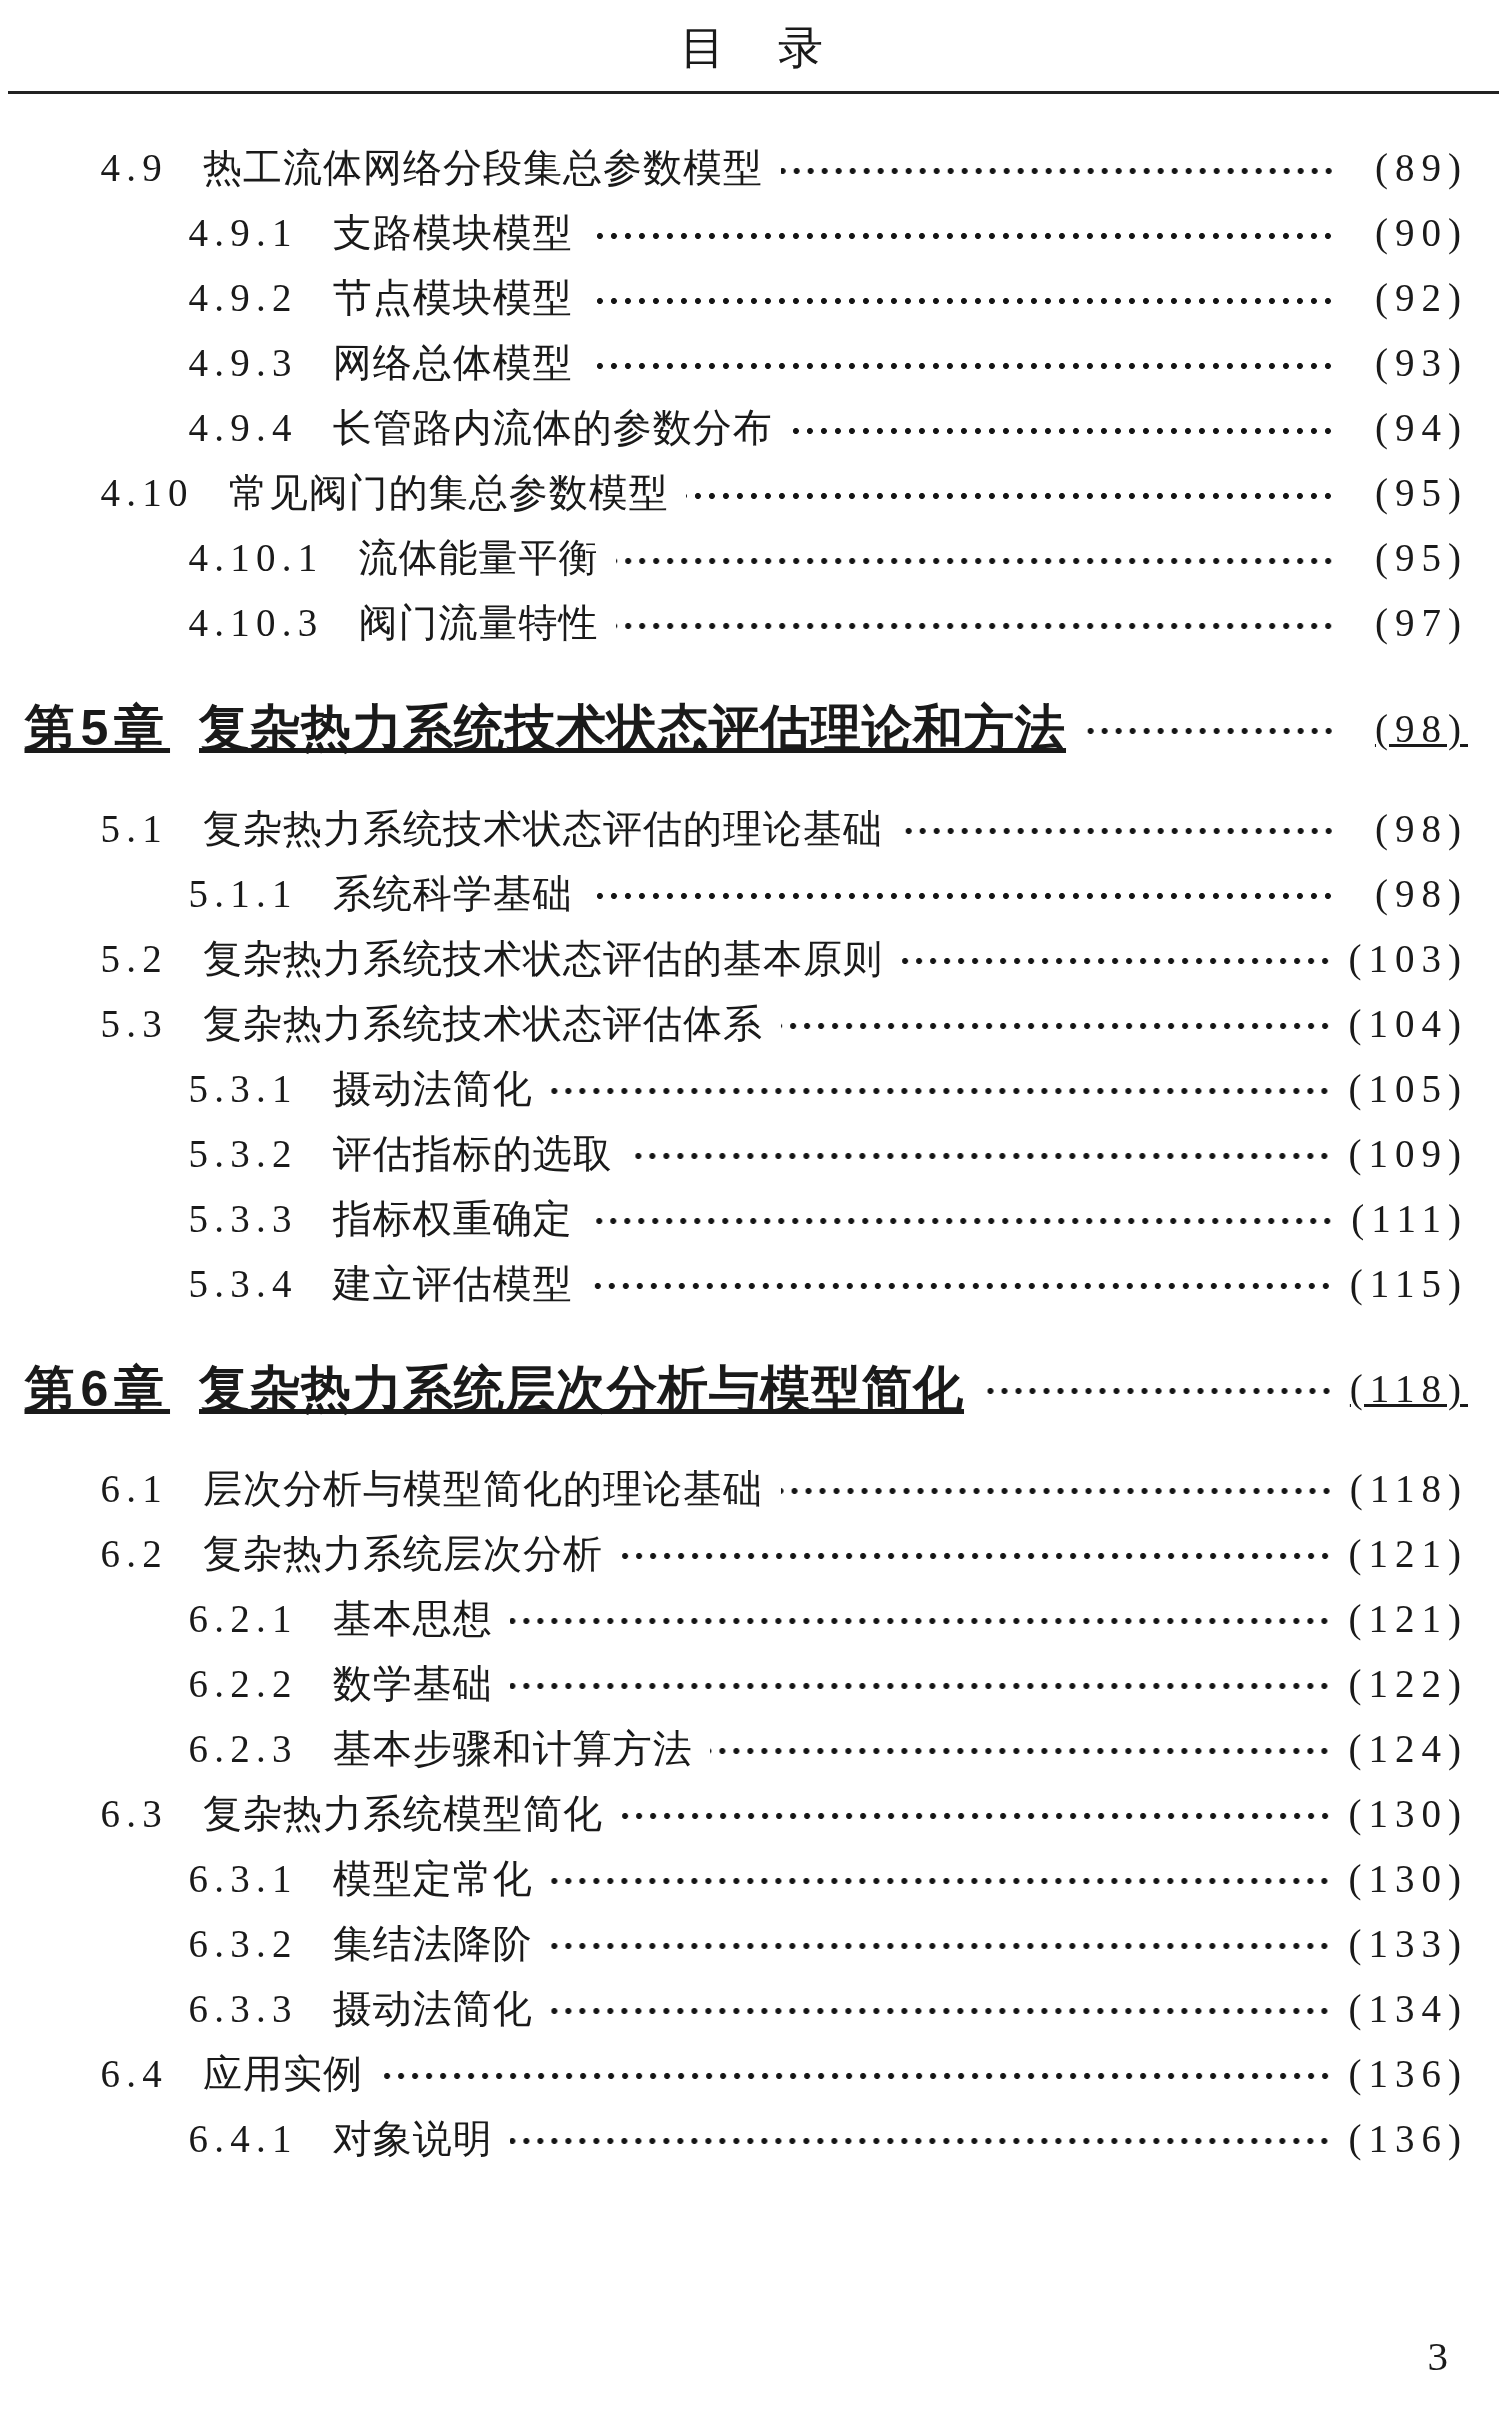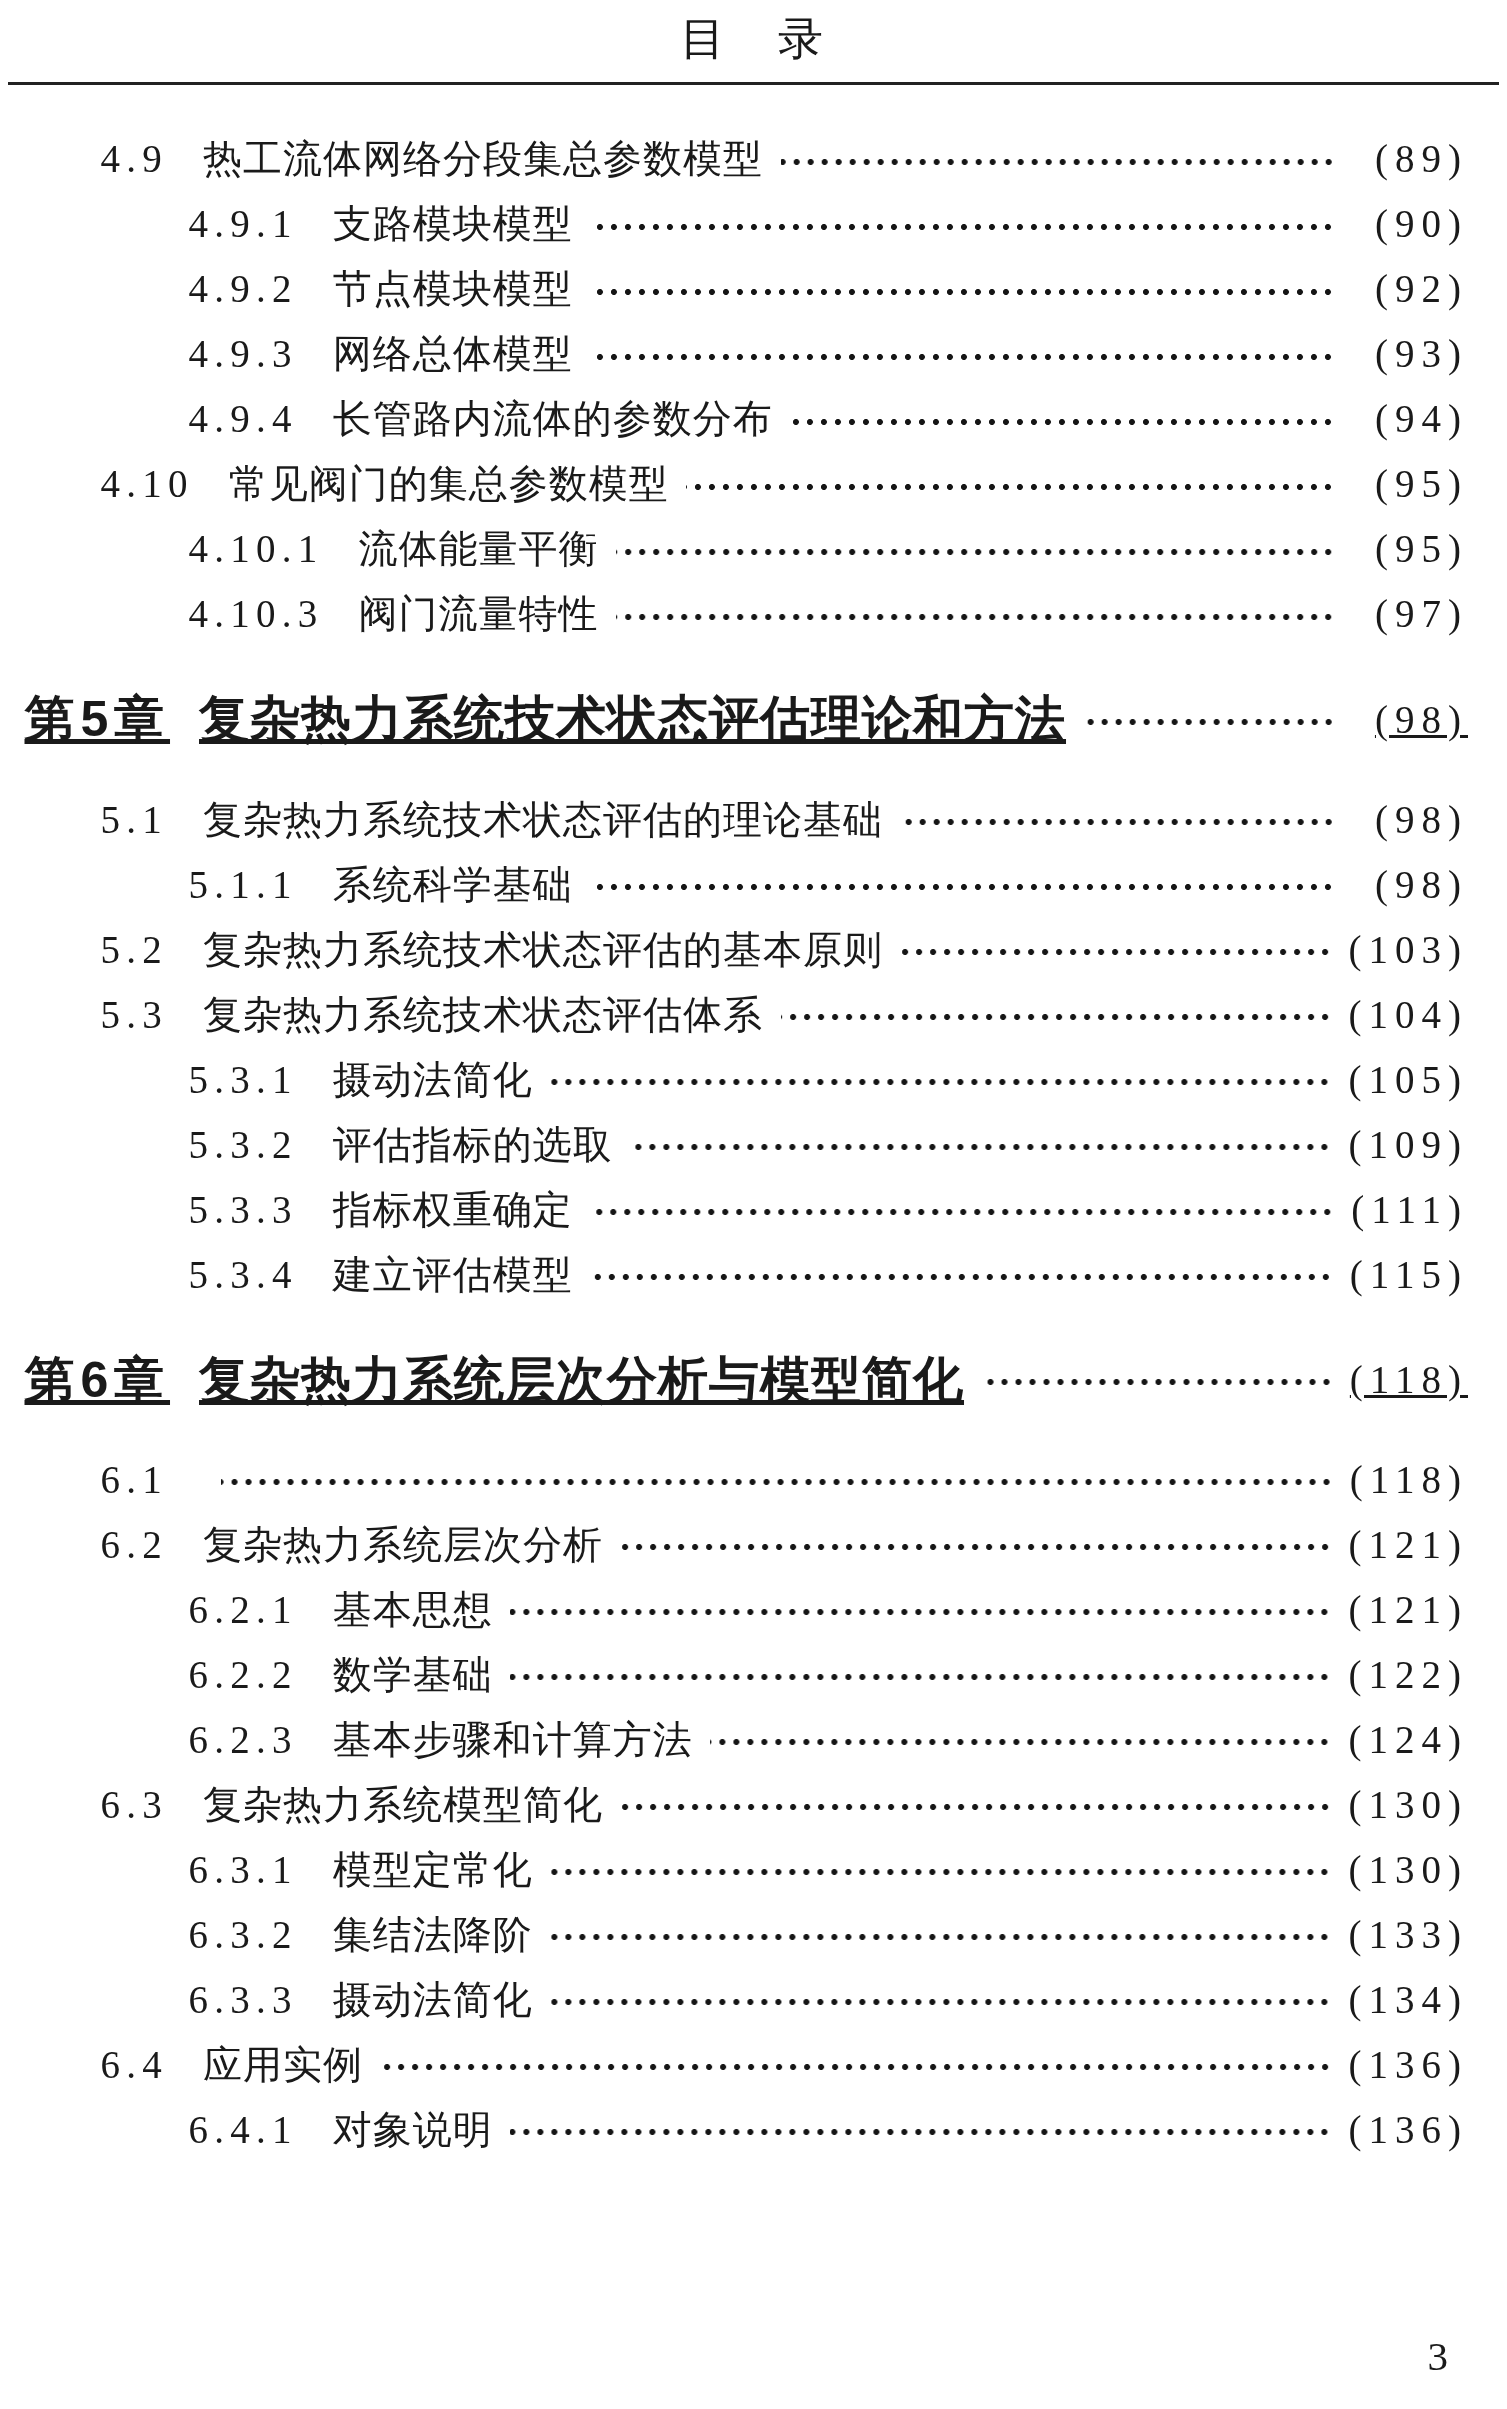--- a/index.html
+++ b/index.html
@@ -5,21 +5,21 @@
   * { margin:0; padding:0; box-sizing:border-box; }
   html,body { width:1507px; height:2409px; }
   body {
     background:#ffffff;
     color:#1a1a1a;
     font-family:"Liberation Serif", serif;
     position:relative;
     overflow:hidden;
   }
   .header {
-    padding-top:13px;
+    padding-top:22px;
     text-align:center;
   }
   .header-title {
     font-family:"Liberation Sans", sans-serif;
     font-weight:500;
     font-size:45px;
     letter-spacing:3.9px;
     line-height:51px;
   }
   .rule {
@@ -199,20 +199,21 @@
     <span class="pagecol">(115)</span>
   </div>
     <div class="row chapter">
     <span class="num">第6章</span>
     <span class="title">复杂热力系统层次分析与模型简化</span>
     <span class="dot-leader"></span>
     <span class="pagecol">(118)</span>
   </div>
     <div class="row section">
     <span class="num">6.1</span>
+    <span class="title">层次分析与模型简化的理论基础</span>
     <span class="dot-leader"></span>
     <span class="pagecol">(118)</span>
   </div>
     <div class="row section">
     <span class="num">6.2</span>
     <span class="title">复杂热力系统层次分析</span>
     <span class="dot-leader"></span>
     <span class="pagecol">(121)</span>
   </div>
     <div class="row subsection">

